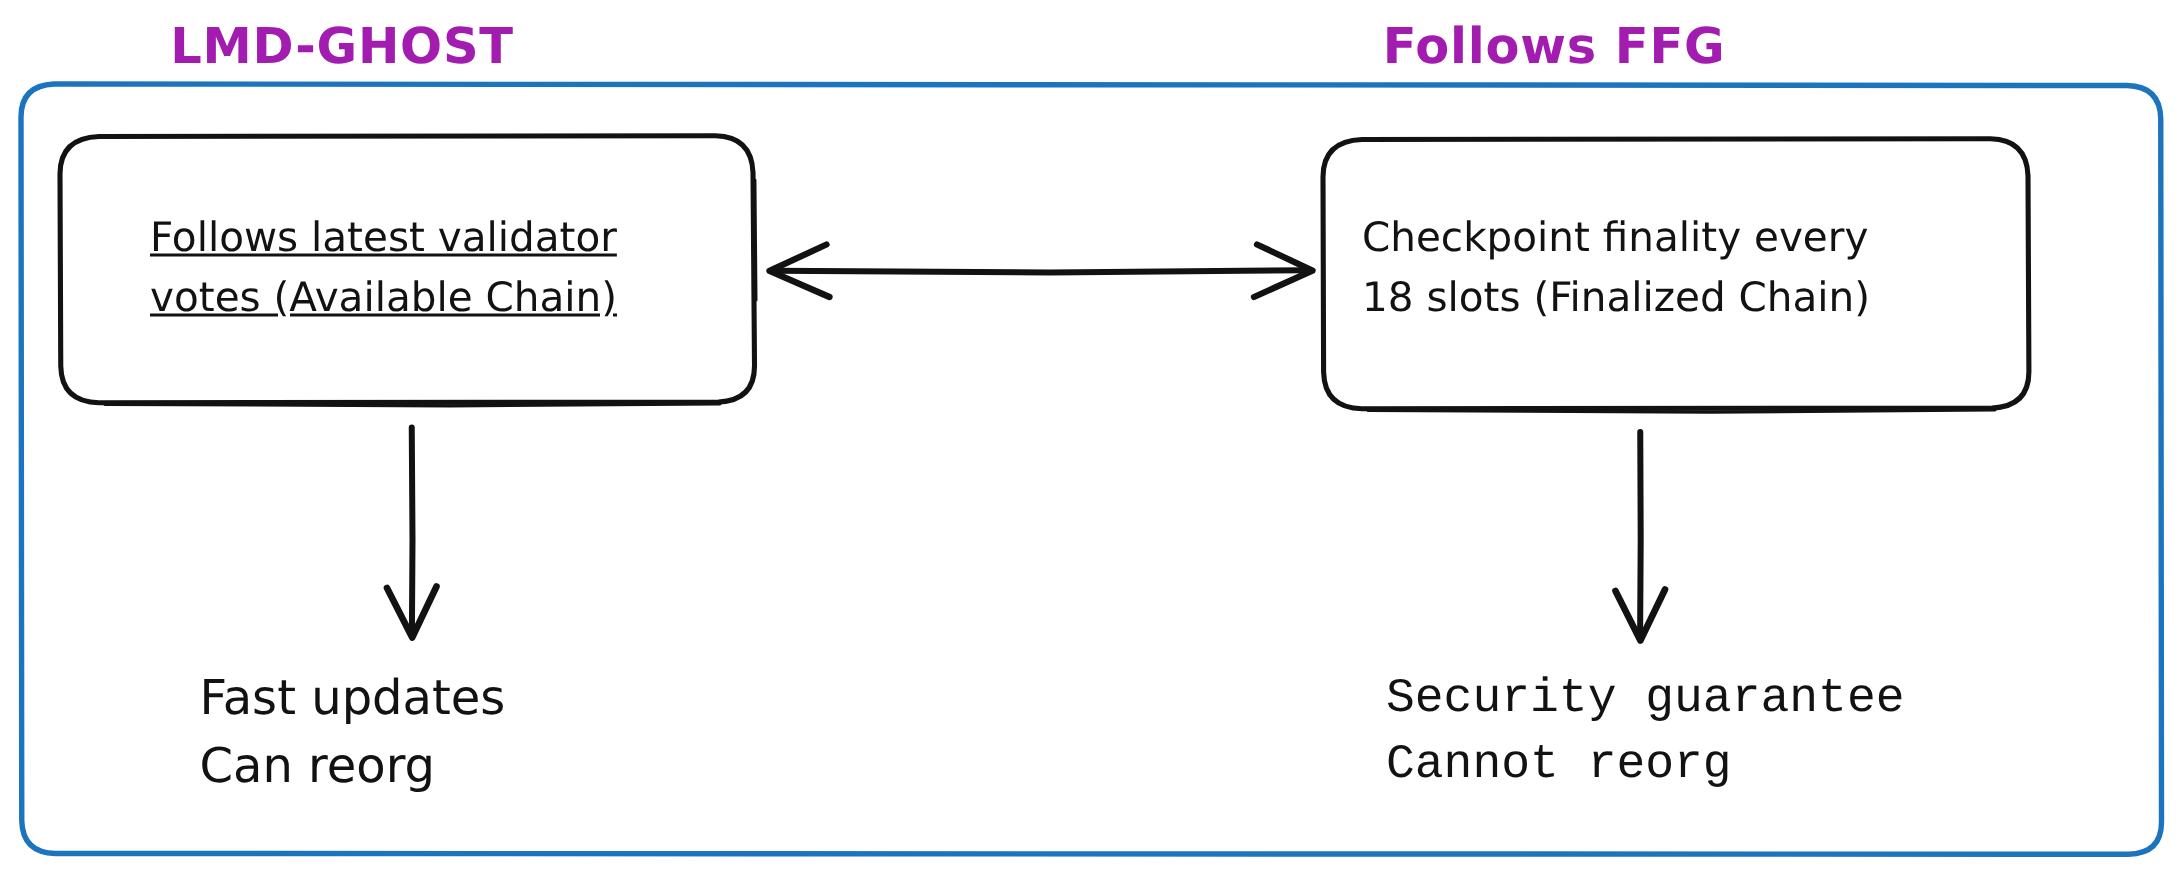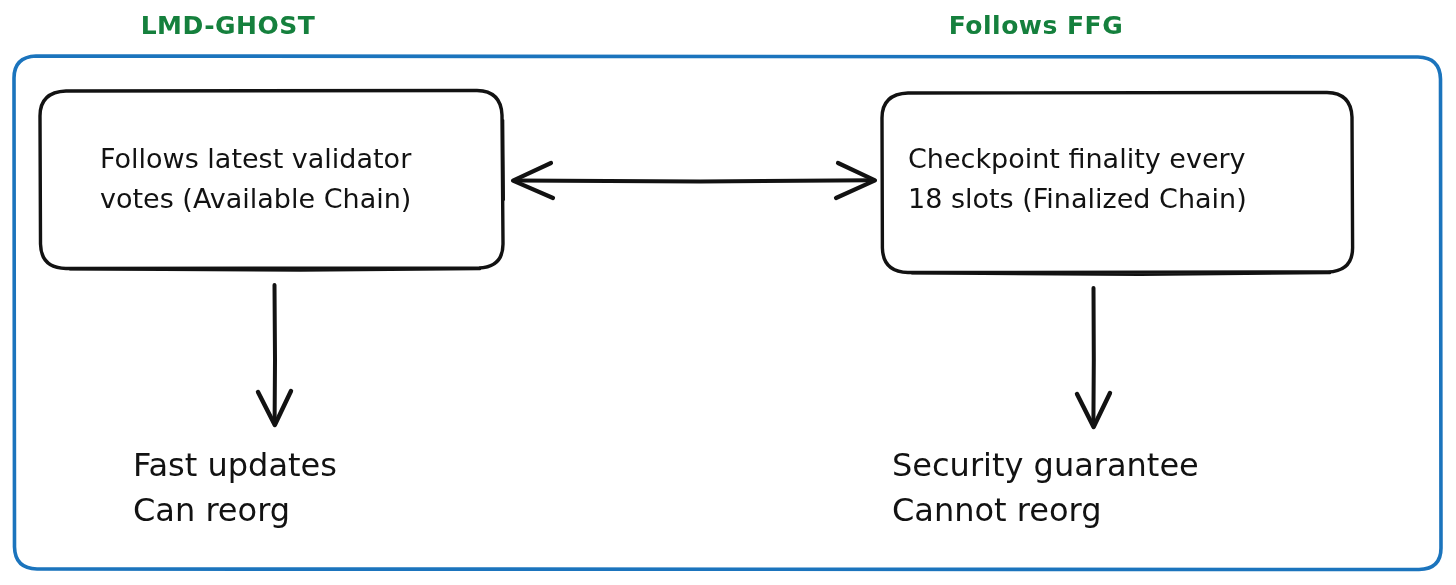--- a/index.html
+++ b/index.html
@@ -24,61 +24,61 @@
     top: 0;
     width: 1456px;
     height: 585px;
     pointer-events: none;
   }
 
   
   .col-heading {
     position: absolute;
     font-family: "DejaVu Sans", sans-serif;
-    font-size: 25px;
+    font-size: 33px;
     font-weight: 600;
     letter-spacing: 0.5px;
-    color: #15803d;
+    color: #a21caf;
     white-space: nowrap;
     transform: translateX(-50%);
   }
   #heading-left  { left: 228px; top: 11px; }
   #heading-right { left: 1036px; top: 11px; }
 
   
   .box-text {
     position: absolute;
     font-family: "DejaVu Sans", sans-serif;
     font-size: 27px;
     line-height: 40px;
     color: #121212;
     white-space: pre-line;
   }
-  #box-left-text  { left: 100px; top: 139px; width: 400px; }
+  #box-left-text  { left: 100px; top: 139px; width: 400px; text-decoration: underline; }
   #box-right-text { left: 908px; top: 139px; width: 430px; }
 
   
   .outcome {
     position: absolute;
     font-family: "DejaVu Sans", sans-serif;
     color: #121212;
     white-space: nowrap;
   }
   .outcome .line-primary {
     display: block;
     font-size: 32px;
     line-height: 45px;
   }
   .outcome .line-secondary {
     display: block;
     font-size: 32px;
     line-height: 44px;
   }
   #outcome-left  { left: 133px; top: 443px; }
-  #outcome-right { left: 892px; top: 443px; }
+  #outcome-right { left: 924px; top: 443px; font-family: Liberation Mono, monospace; }
 </style>
 </head>
 <body>
 
 <div id="canvas">
 
   <svg id="sketch-layer" viewBox="0 0 1456 585">
     <defs></defs>
 
     <g>

